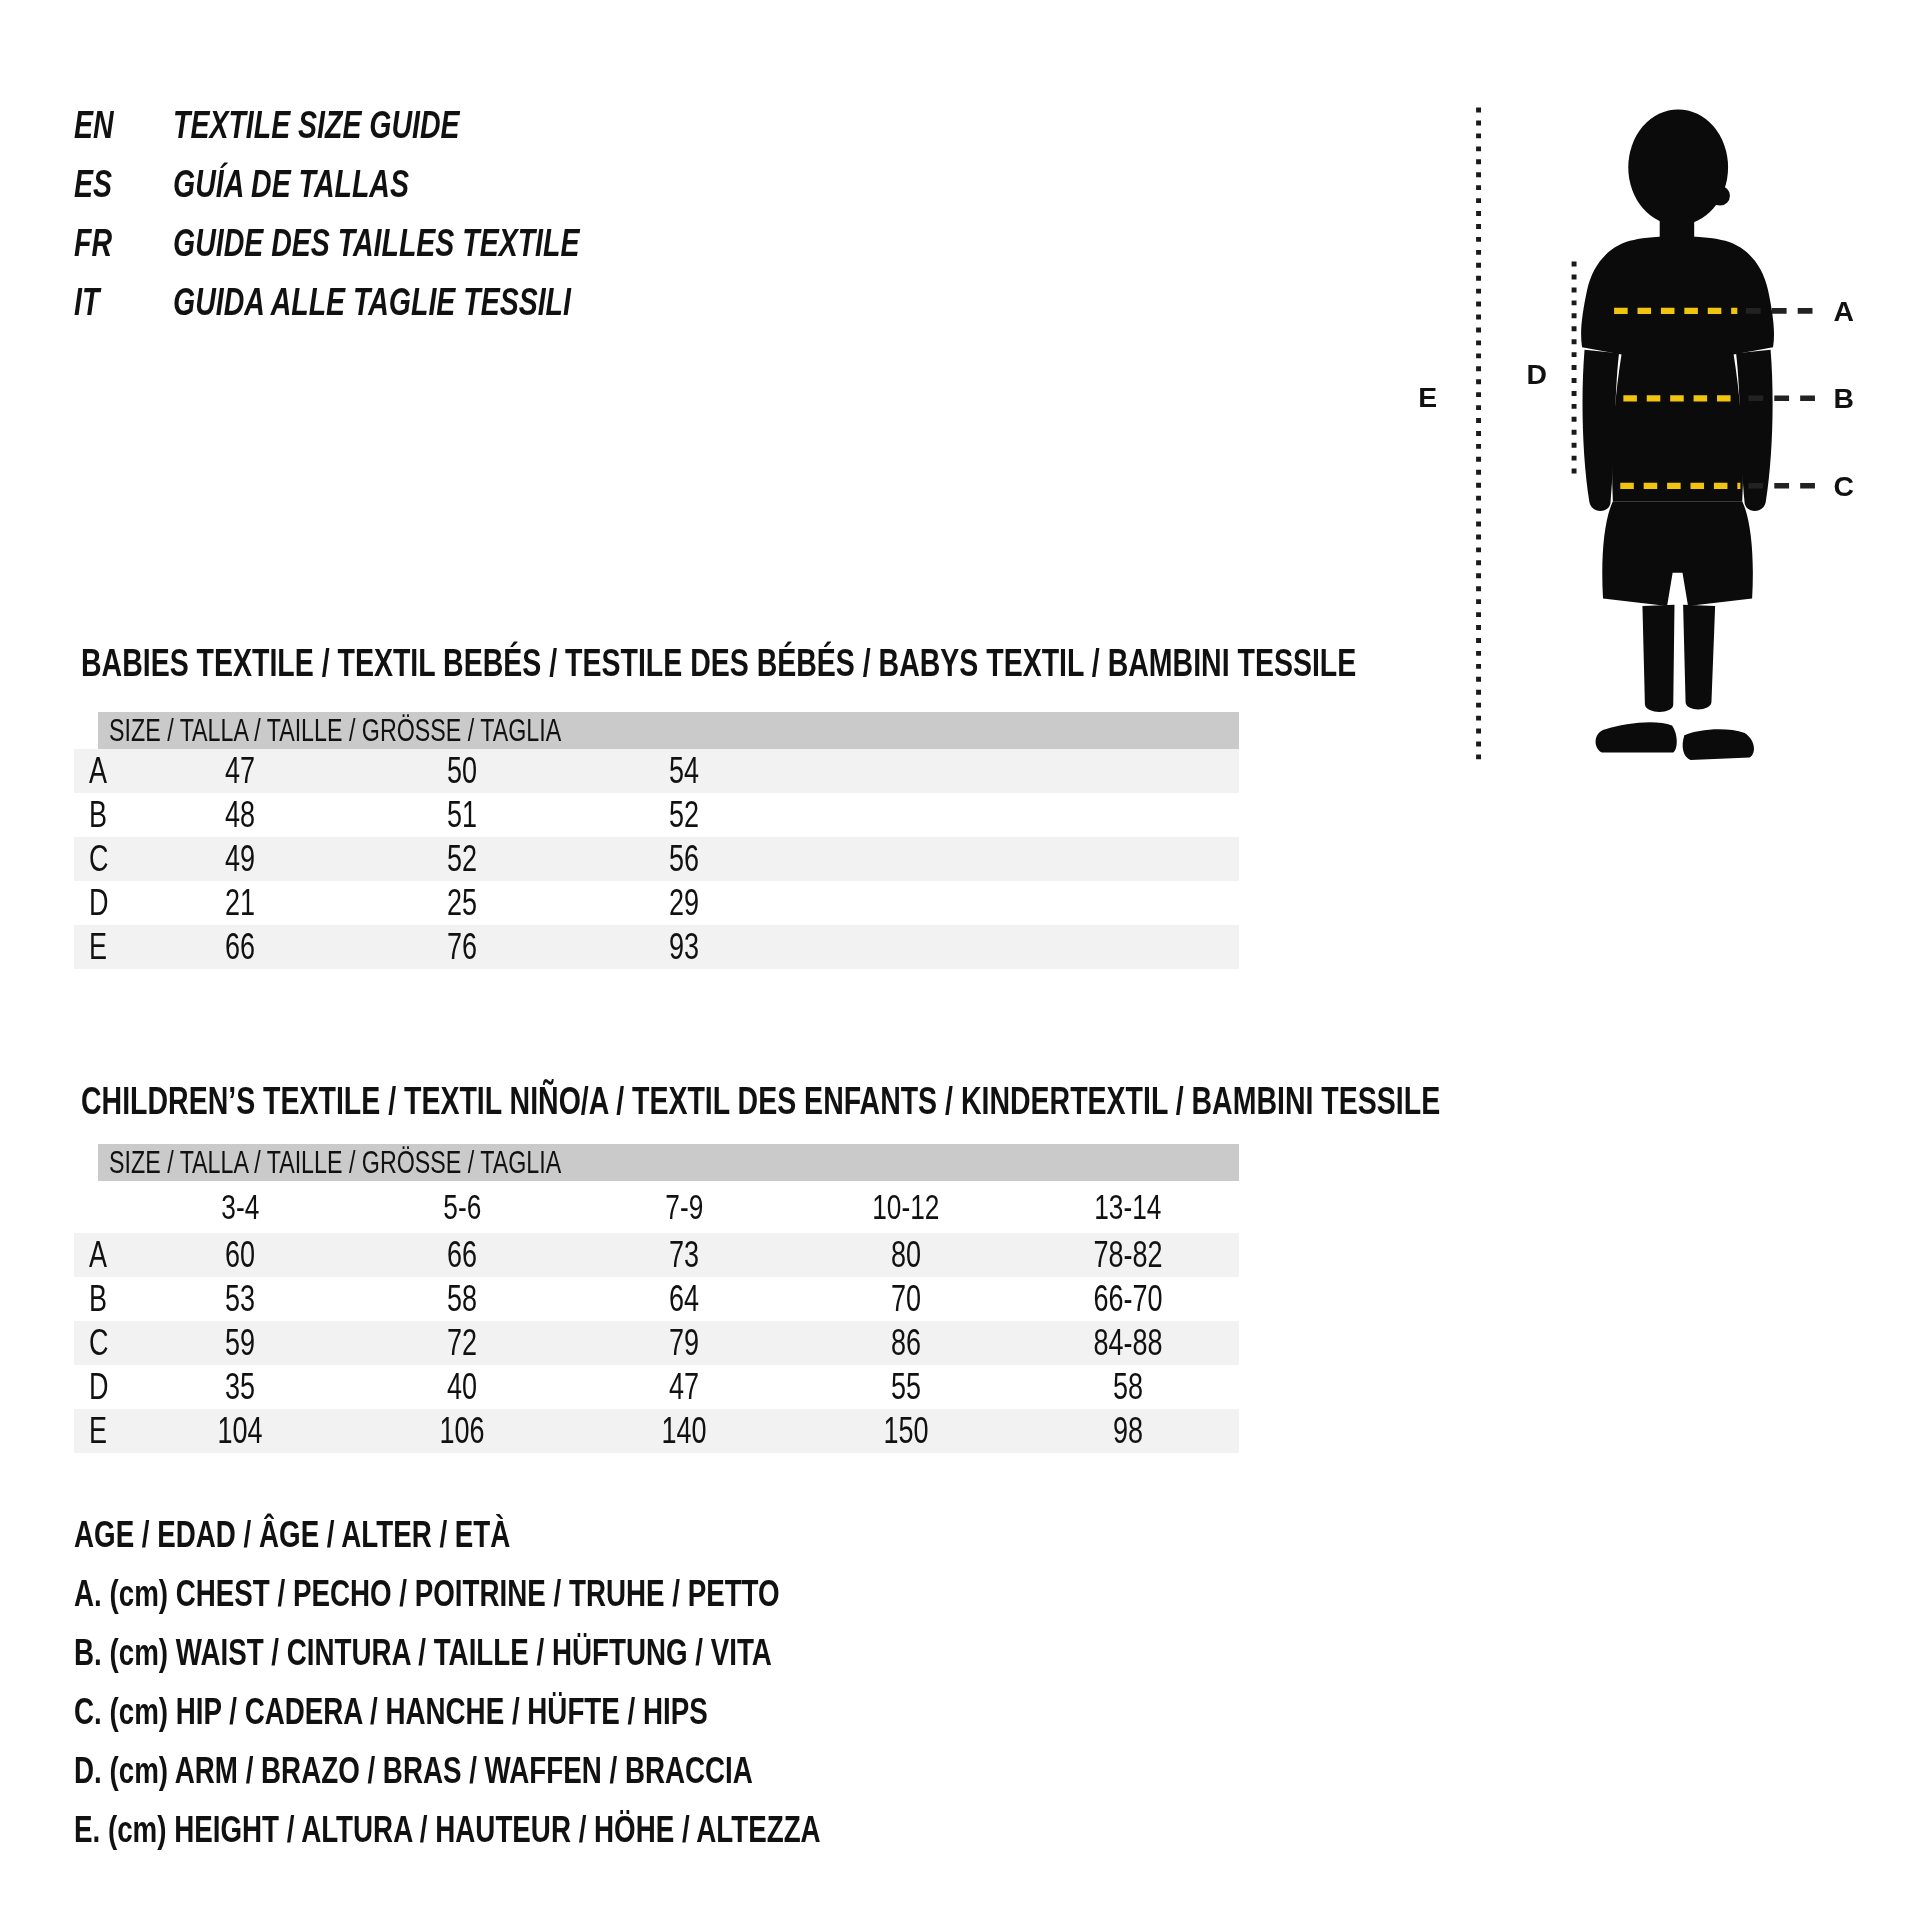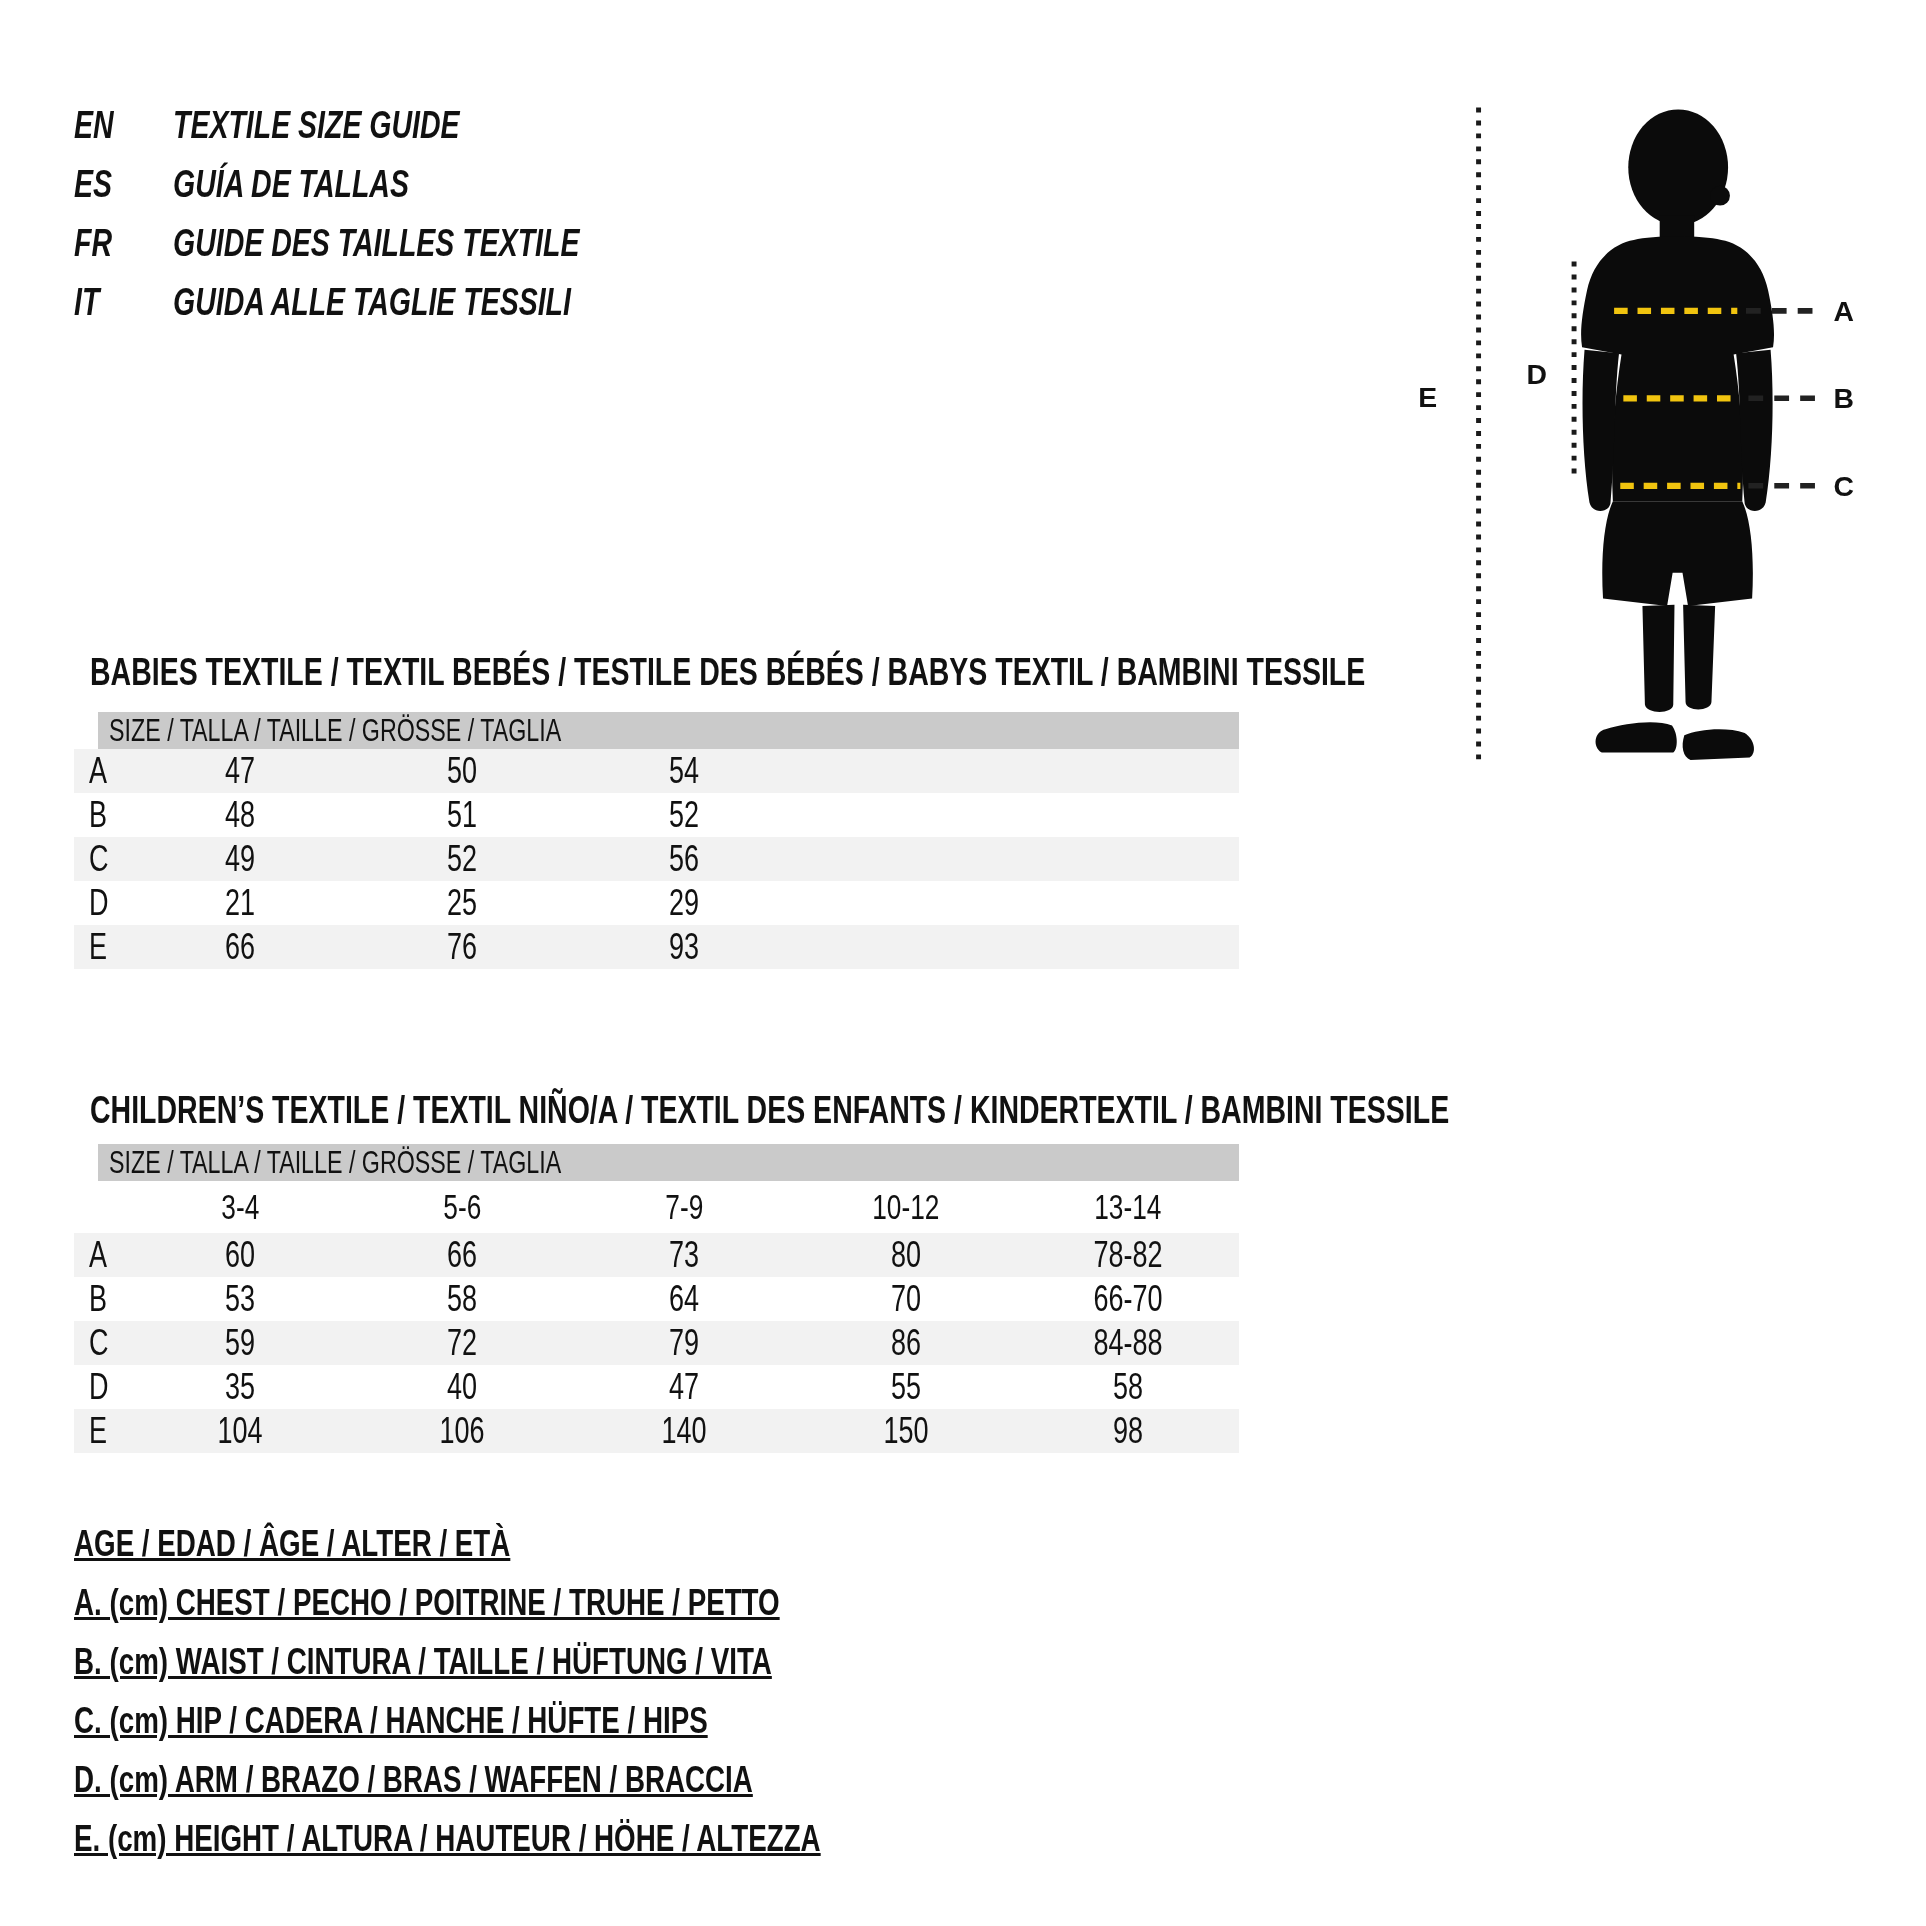--- a/index.html
+++ b/index.html
@@ -22,37 +22,37 @@
     display: inline-block;
     transform: scaleX(0.75);
     transform-origin: 50% 50%;
     white-space: nowrap;
   }
   
   .langs { position: absolute; left: 74px; top: 96px; font-style: italic; }
   .lang-row { display: flex; height: 59px; align-items: center; font-size: 38px; font-weight: 700; }
   .lang-code { width: 99px; flex: 0 0 99px; }
   
-  .section-title { position: absolute; left: 74px; margin: 16px; font-size: 38px; font-weight: 700; }
+  .section-title { position: absolute; left: 74px; margin: 7px; font-size: 38px; font-weight: 700; }
   
   .size-table { position: absolute; left: 74px; width: 1165px; }
   .size-bar {
     height: 37px; background: #cacaca;
     display: flex; align-items: center;
     padding-left: 11px; box-sizing: border-box;
     font-size: 31px; font-weight: 400; margin-left: 24px;
   }
   .cols-row { display: flex; height: 52px; align-items: center; font-size: 35px; font-weight: 400; }
   .data-row { display: flex; height: 44px; align-items: center; font-size: 36px; font-weight: 400; }
   .stripe { background: #f2f2f2; }
   .col-letter { width: 55px; flex: 0 0 55px; padding-left: 15px; box-sizing: border-box; }
   .col-cell { width: 222px; flex: 0 0 222px; text-align: center; }
   
   .legend { position: absolute; left: 74px; top: 1514px; }
-  .legend-row { height: 59px; display: flex; align-items: center; font-size: 37px; font-weight: 700; text-decoration: underline; }
+  .legend-row { height: 59px; display: flex; align-items: flex-start; font-size: 37px; font-weight: 700; }
   
   .figure-svg { position: absolute; left: 1386px; top: 86px; }
   .fig-label {
     font-family: "Liberation Sans", sans-serif;
     font-size: 46px; font-weight: 700; fill: #111111;
   }
   .silhouette { fill: #0b0b0b; }
 </style>
 </head>
 <body>

